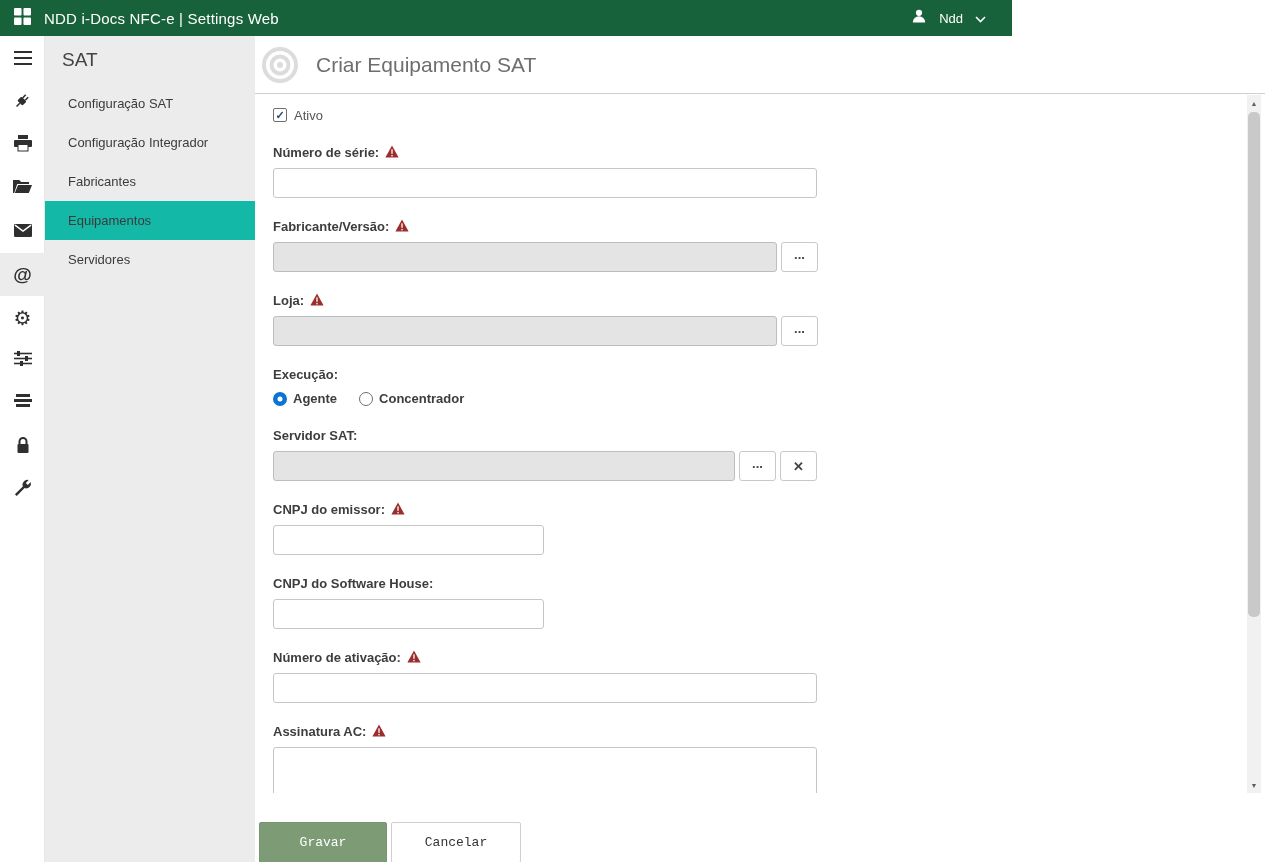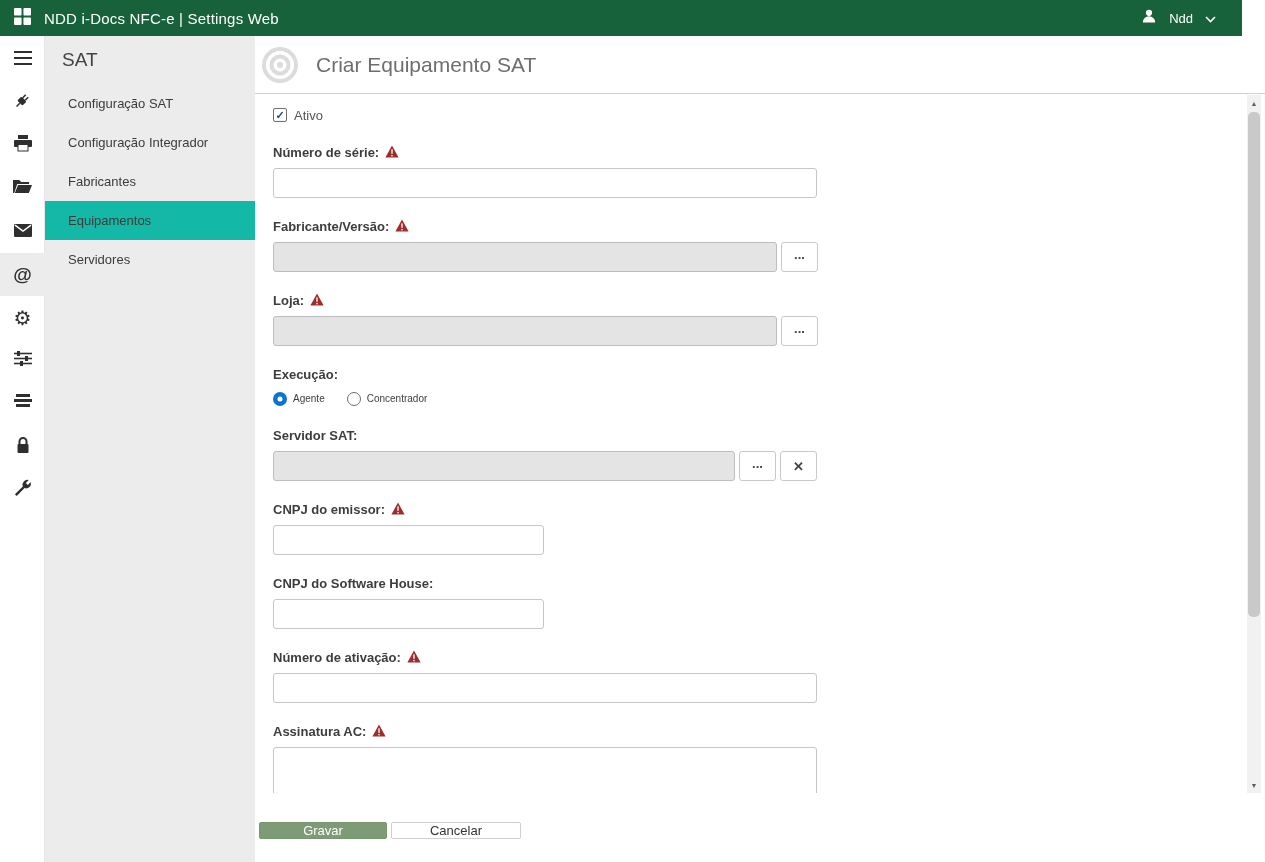--- a/index.html
+++ b/index.html
@@ -6,21 +6,21 @@
   html,body { width:1265px; height:862px; }
   body {
     position:relative;
     font-family:"Liberation Sans", sans-serif;
     background:#fff;
     overflow:hidden;
   }
 
   
   .topbar {
-    position:absolute; left:0; top:0; width:1242px; height:36px;
+    position:absolute; left:0; top:0; width:1012px; height:36px;
     background:#17623a; display:flex; align-items:center; color:#fff;
   }
   .launcher { width:44px; height:36px; display:flex; align-items:center; justify-content:center; cursor:pointer; }
   .topbar-title { font-size:15px; letter-spacing:.2px; }
   .user-menu { position:absolute; right:26px; top:0; height:36px; display:flex; align-items:center; gap:12px; cursor:pointer; }
   .user-name { font-size:13px; }
 
   
   .rail {
     position:absolute; left:0; top:36px; width:45px; height:826px;
@@ -78,27 +78,27 @@
     width:37px; height:30px; border:1px solid #c9c9c9; border-radius:3px; background:#fff;
     font-size:13px; font-weight:bold; color:#444;
     display:flex; align-items:center; justify-content:center; cursor:pointer; line-height:1;
   }
   .mini-btn .up { margin-top:-5px; }
 
   .radio-row { display:flex; align-items:center; gap:22px; height:17px; }
   .radio { display:flex; align-items:center; gap:6px; cursor:pointer; }
   .rb { width:14px; height:14px; border-radius:50%; border:1px solid #6e6e6e; background:#fff; }
   .rb.checked { border:none; box-shadow: inset 0 0 0 4.5px #0b74d1; }
-  .rlbl { font-size:10px; font-weight:normal; color:#3d3d3d; }
+  .rlbl { font-size:13px; font-weight:bold; color:#3d3d3d; }
 
   
   .footer { position:absolute; left:259px; top:822px; display:flex; gap:4px; }
   .btn {
-    height:17px; font-size:13px; display:flex; align-items:center; justify-content:center;
-    cursor:pointer; border-radius:2px; font-family:Liberation Sans, sans-serif;
+    height:41px; font-size:13px; display:flex; align-items:center; justify-content:center;
+    cursor:pointer; border-radius:2px; font-family:Liberation Mono, monospace;
   }
   .btn-save  { width:128px; background:#7d9b74; color:#fff; border:1px solid #78956f; }
   .btn-cancel{ width:130px; background:#fff; color:#333; border:1px solid #cfcfcf; }
 
   
   .scrollbar { position:absolute; left:1247px; top:95px; width:14px; height:698px; background:#f1f1f1; }
   .sb-arrow { position:absolute; left:0; width:14px; height:14px; display:flex; align-items:center; justify-content:center; font-size:7px; color:#5d5d5d; cursor:pointer; }
   .sb-up { top:1px; } .sb-down { bottom:1px; }
   .sb-thumb { position:absolute; left:1px; top:17px; width:12px; height:505px; background:#c9c9c9; border-radius:5px; cursor:pointer; }
 </style>

